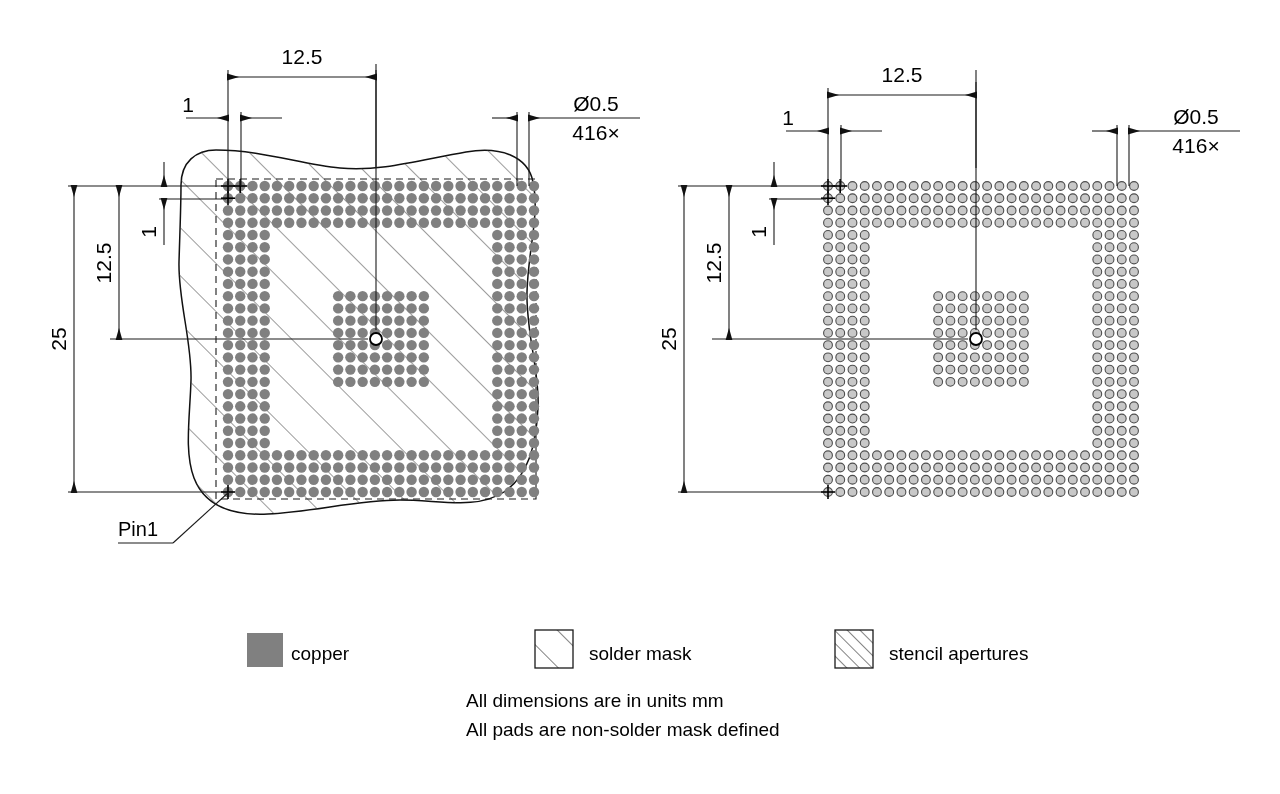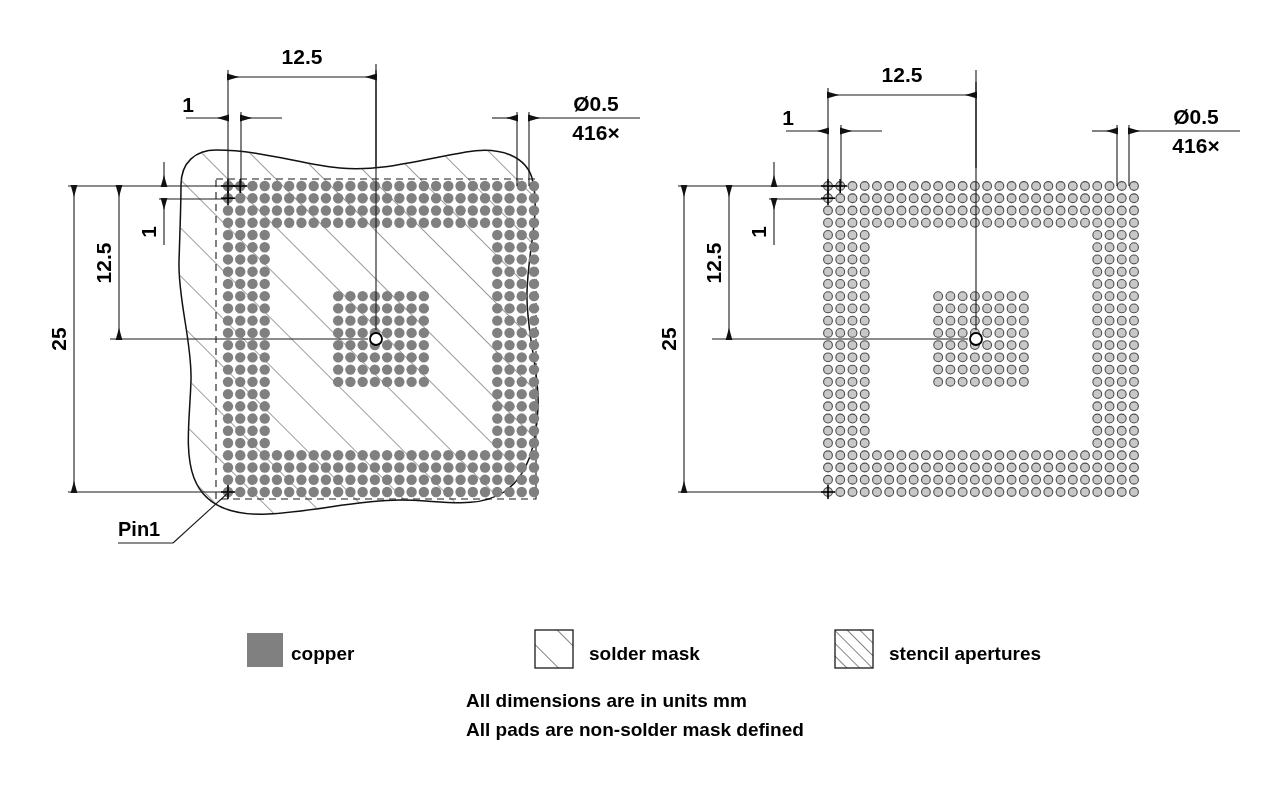--- a/index.html
+++ b/index.html
@@ -14,21 +14,20 @@
     position: relative;
     overflow: hidden;
     font-family: "Liberation Sans", sans-serif;
     color: #000000;
   }
   #drawing-root {
     position: absolute;
     left: 0; top: 0;
     width: 1280px;
     height: 794px;
-    font-weight: bold;
   }
   svg.sheet {
     display: block;
     width: 1280px;
     height: 794px;
   }
   .dimtext {
     font-family: "Liberation Sans", sans-serif;
     font-size: 21px;
     fill: #000000;

